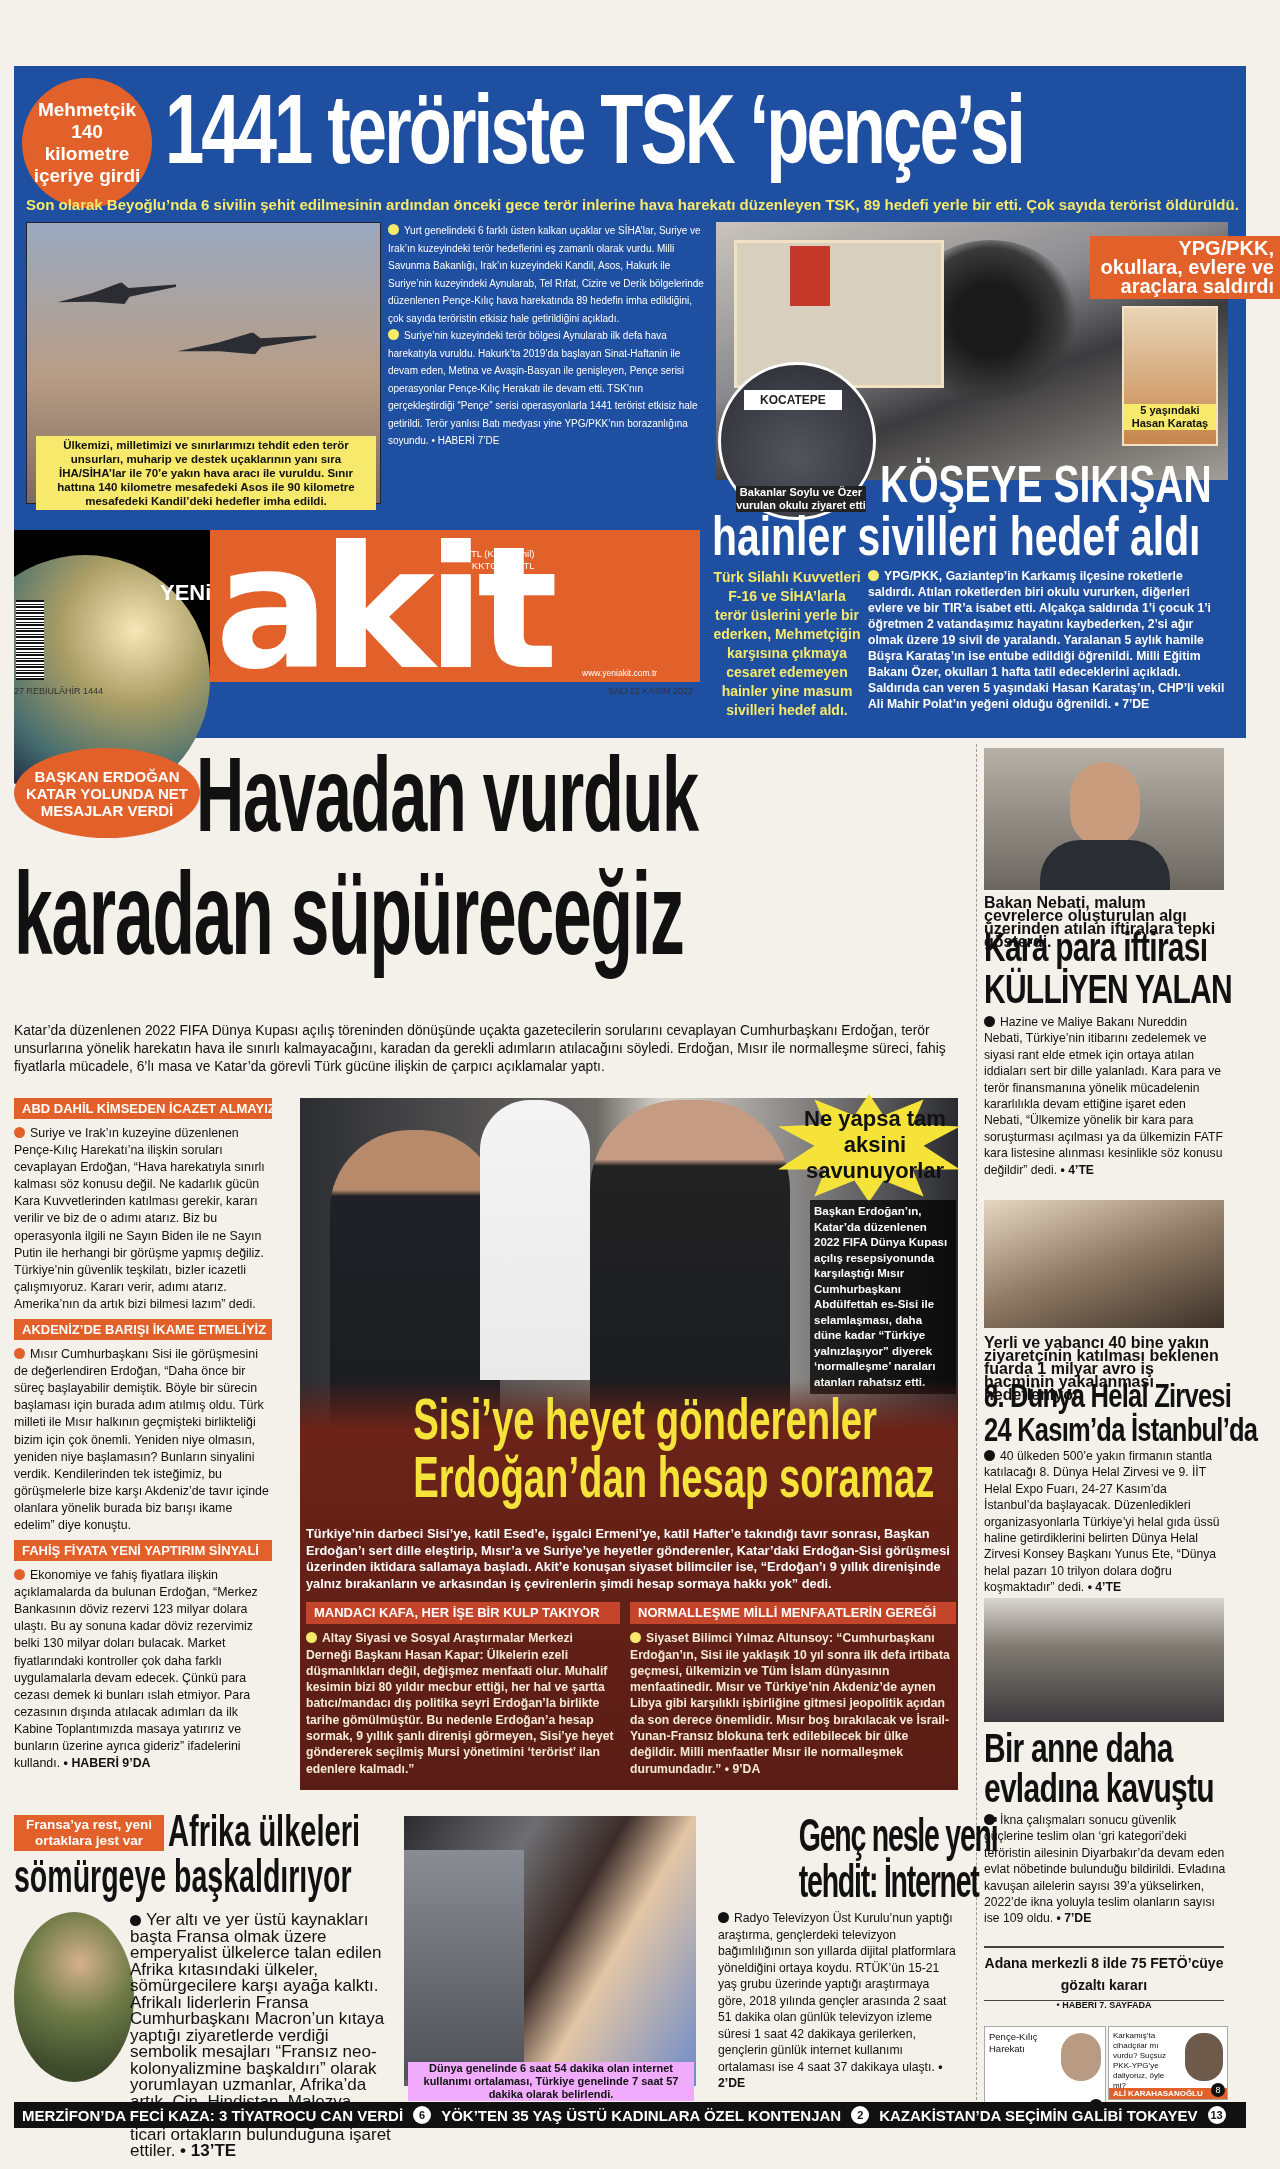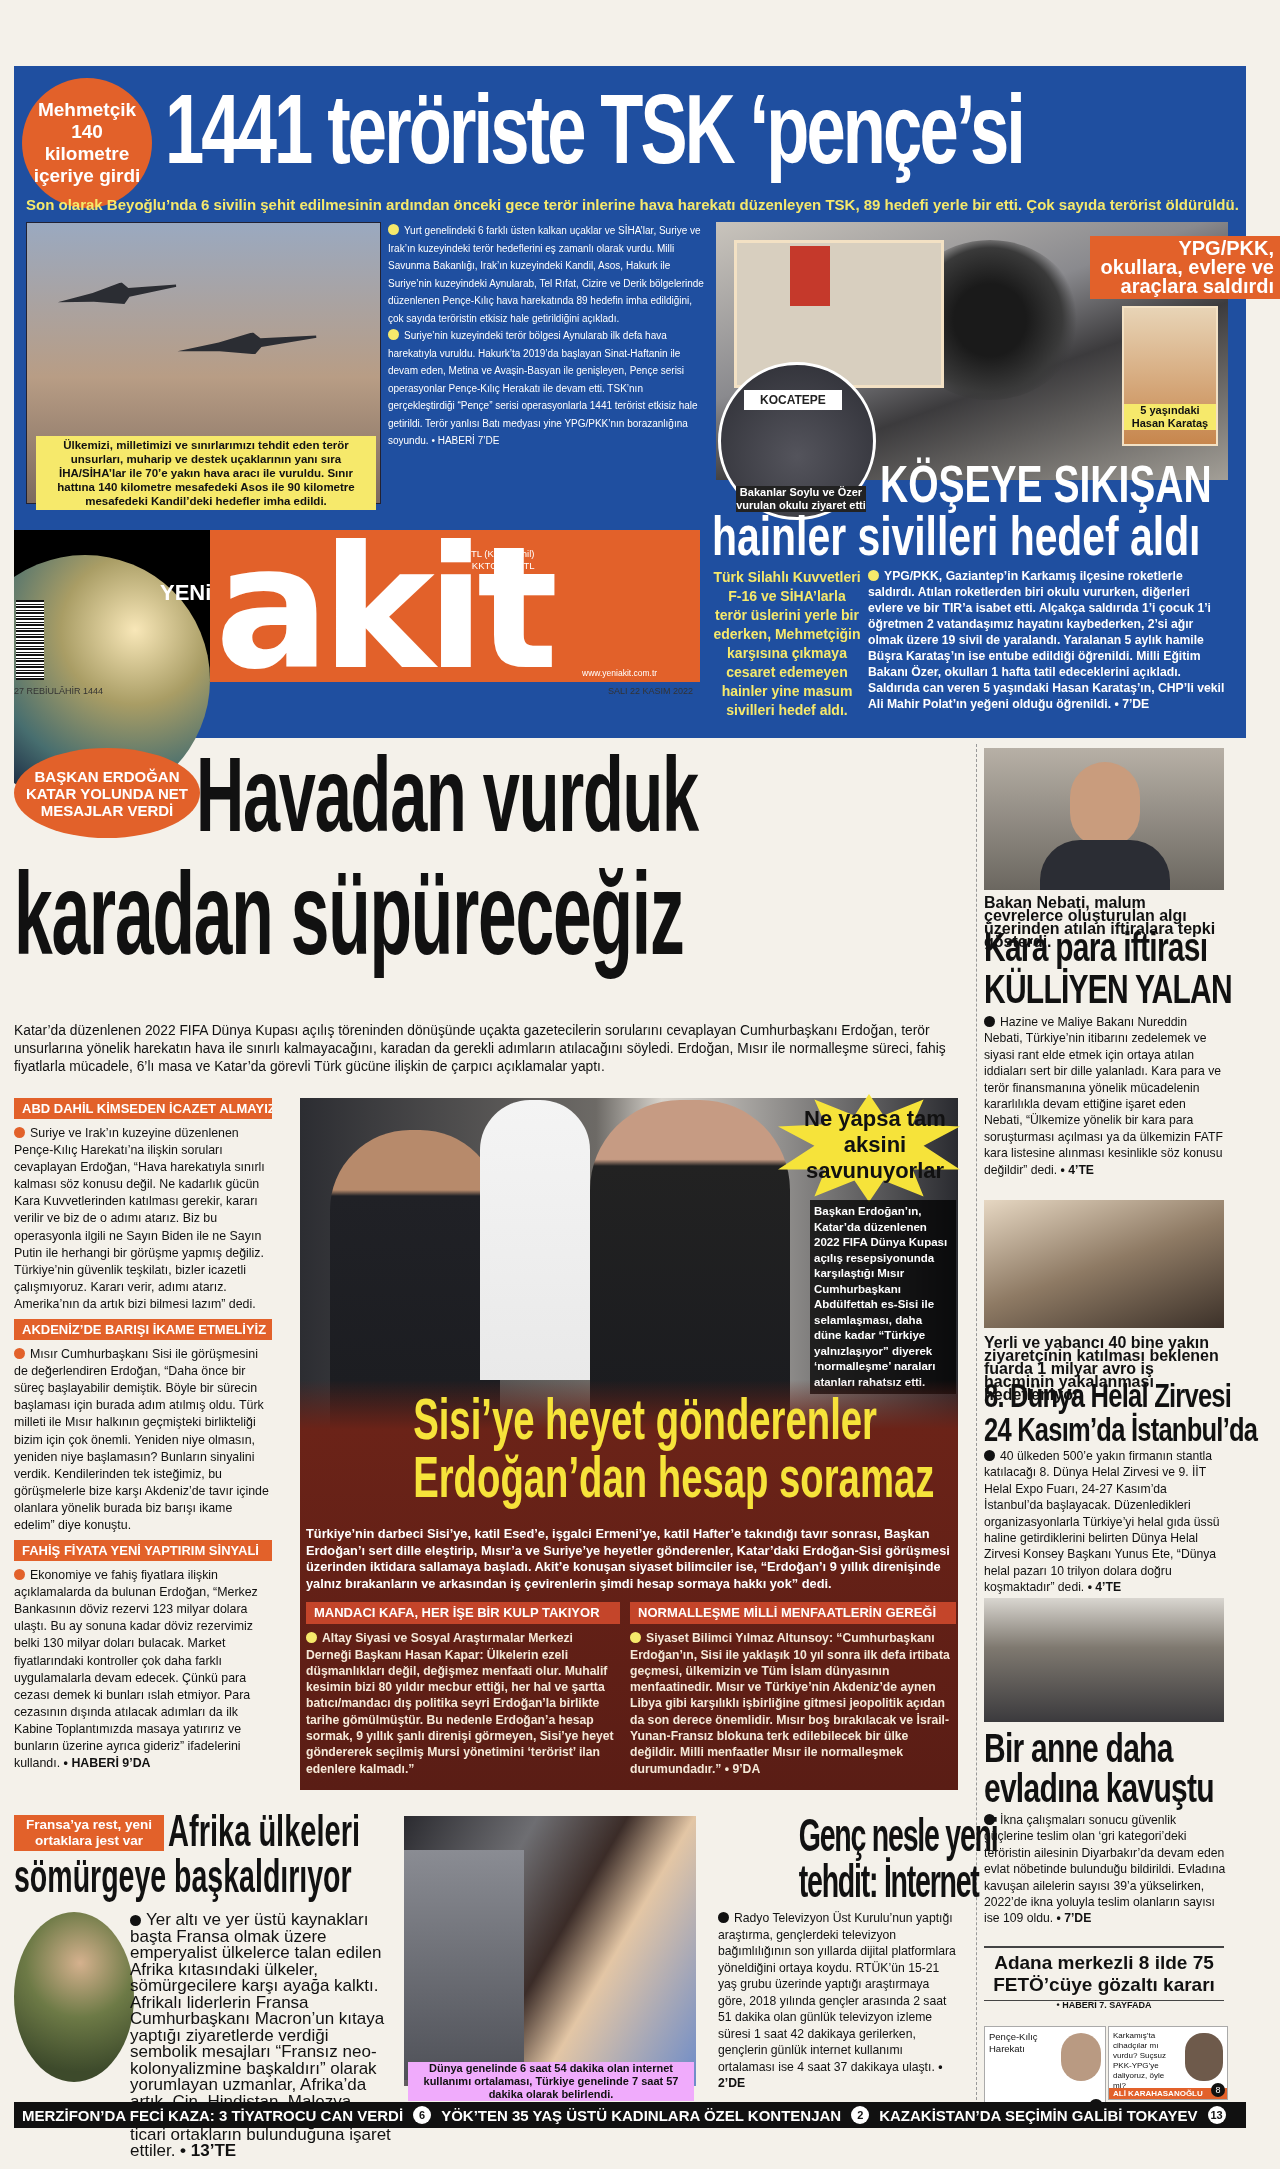--- a/index.html
+++ b/index.html
@@ -79,21 +79,21 @@
 #africa-badge{left:14px;top:1815px;width:150px;background:#e2612a;color:#fff;font-size:13.5px;font-weight:700;line-height:16px;text-align:center;padding:2px 4px}
 #africa-h1{left:168px;top:1808px;font-size:44px;line-height:46px;transform:scaleX(.66)}
 #africa-h2{left:14px;top:1852px;font-size:46px;line-height:48px;transform:scaleX(.62)}
 #macron{left:14px;top:1912px;width:120px;height:170px;border-radius:50%;background:radial-gradient(circle at 55% 30%,#d5b18e 0%,#6d7a46 40%,#3d4a2b 80%)}
 #africa-body{left:130px;top:1912px;width:270px;font-size:17px;line-height:16.5px}
 #kid-photo{left:404px;top:1816px;width:292px;height:270px;background:linear-gradient(120deg,#2b2b30 0%,#6e6e72 30%,#3b2c28 50%,#e3c6a5 65%,#6c8bc9 100%)}
 #laptop{left:404px;top:1850px;width:120px;height:230px;background:linear-gradient(180deg,#8a8c93,#4f5158)}
 #kid-caption{left:408px;top:2062px;width:286px;background:#f0abfc;color:#111;font-size:11px;font-weight:700;line-height:13px;text-align:center}
 #genc-h{left:700px;top:1812px;font-size:46px;line-height:46px;text-align:center;width:260px;transform:none;letter-spacing:-2px}
 #genc-body{left:718px;top:1910px;width:242px;font-size:12.2px;line-height:16.5px}
-#adana{left:984px;top:1946px;width:240px;border-top:2px solid #444;border-bottom:1px solid #444;text-align:center;font-size:19px;font-weight:700;line-height:22px;padding:4px 0}
+#adana{left:984px;top:1946px;width:240px;border-top:2px solid #444;border-bottom:1px solid #444;text-align:center;font-size:14px;font-weight:700;line-height:22px;padding:4px 0}
 #adana-ref{left:984px;top:2000px;width:240px;text-align:center;font-size:9px;font-weight:700}
 #pence-box{left:984px;top:2026px;width:122px;height:90px;border:1px solid #aaa;background:#fff}
 #kara-box{left:1108px;top:2026px;width:120px;height:74px;border:1px solid #aaa;background:#fff}
 
 #ticker{left:14px;top:2102px;width:1232px;height:26px;background:#111;color:#fff;display:flex;align-items:center;gap:10px;padding:0 8px;font-weight:700;font-size:15px;white-space:nowrap;overflow:hidden}
 .tick-num{display:inline-block;width:18px;height:18px;border-radius:50%;background:#fff;color:#111;font-size:11px;text-align:center;line-height:18px}
 </style>
 </head>
 <body>
 

